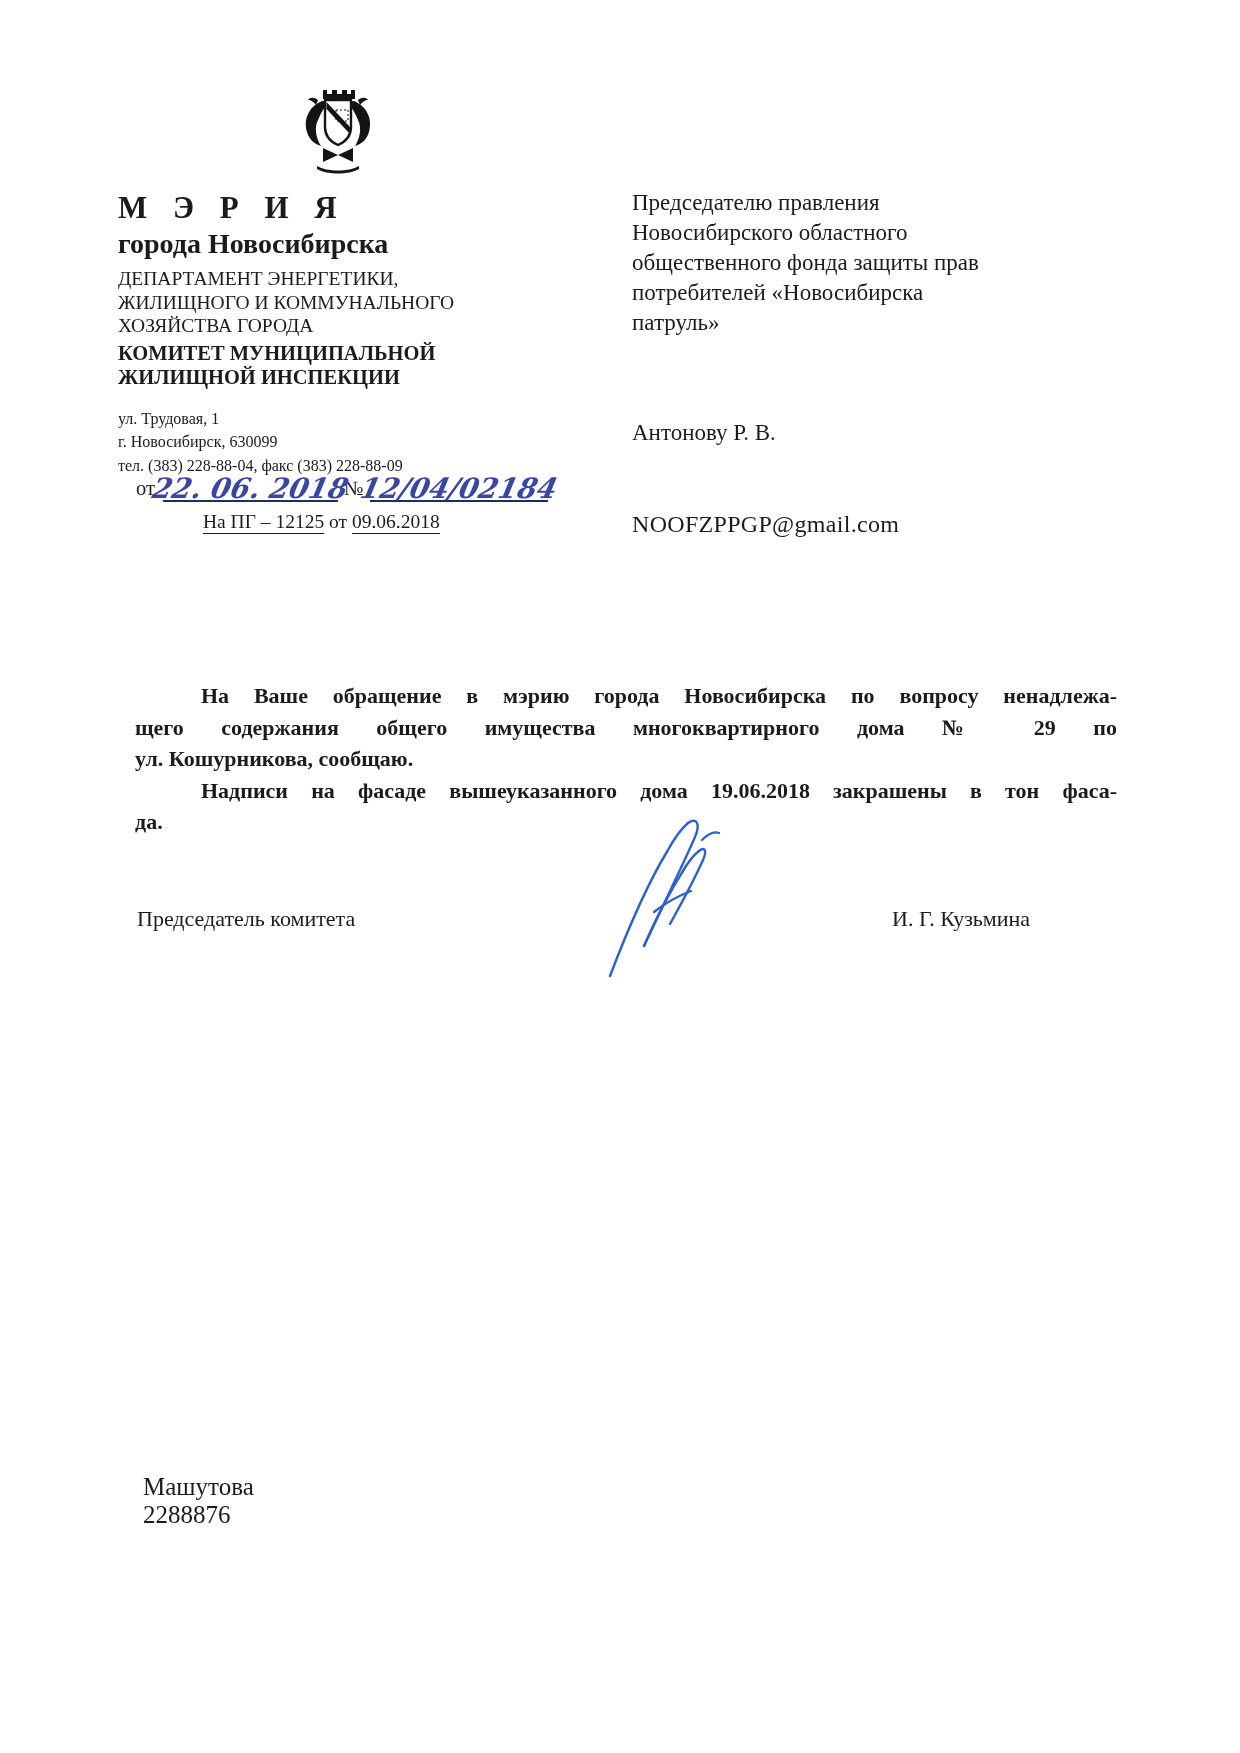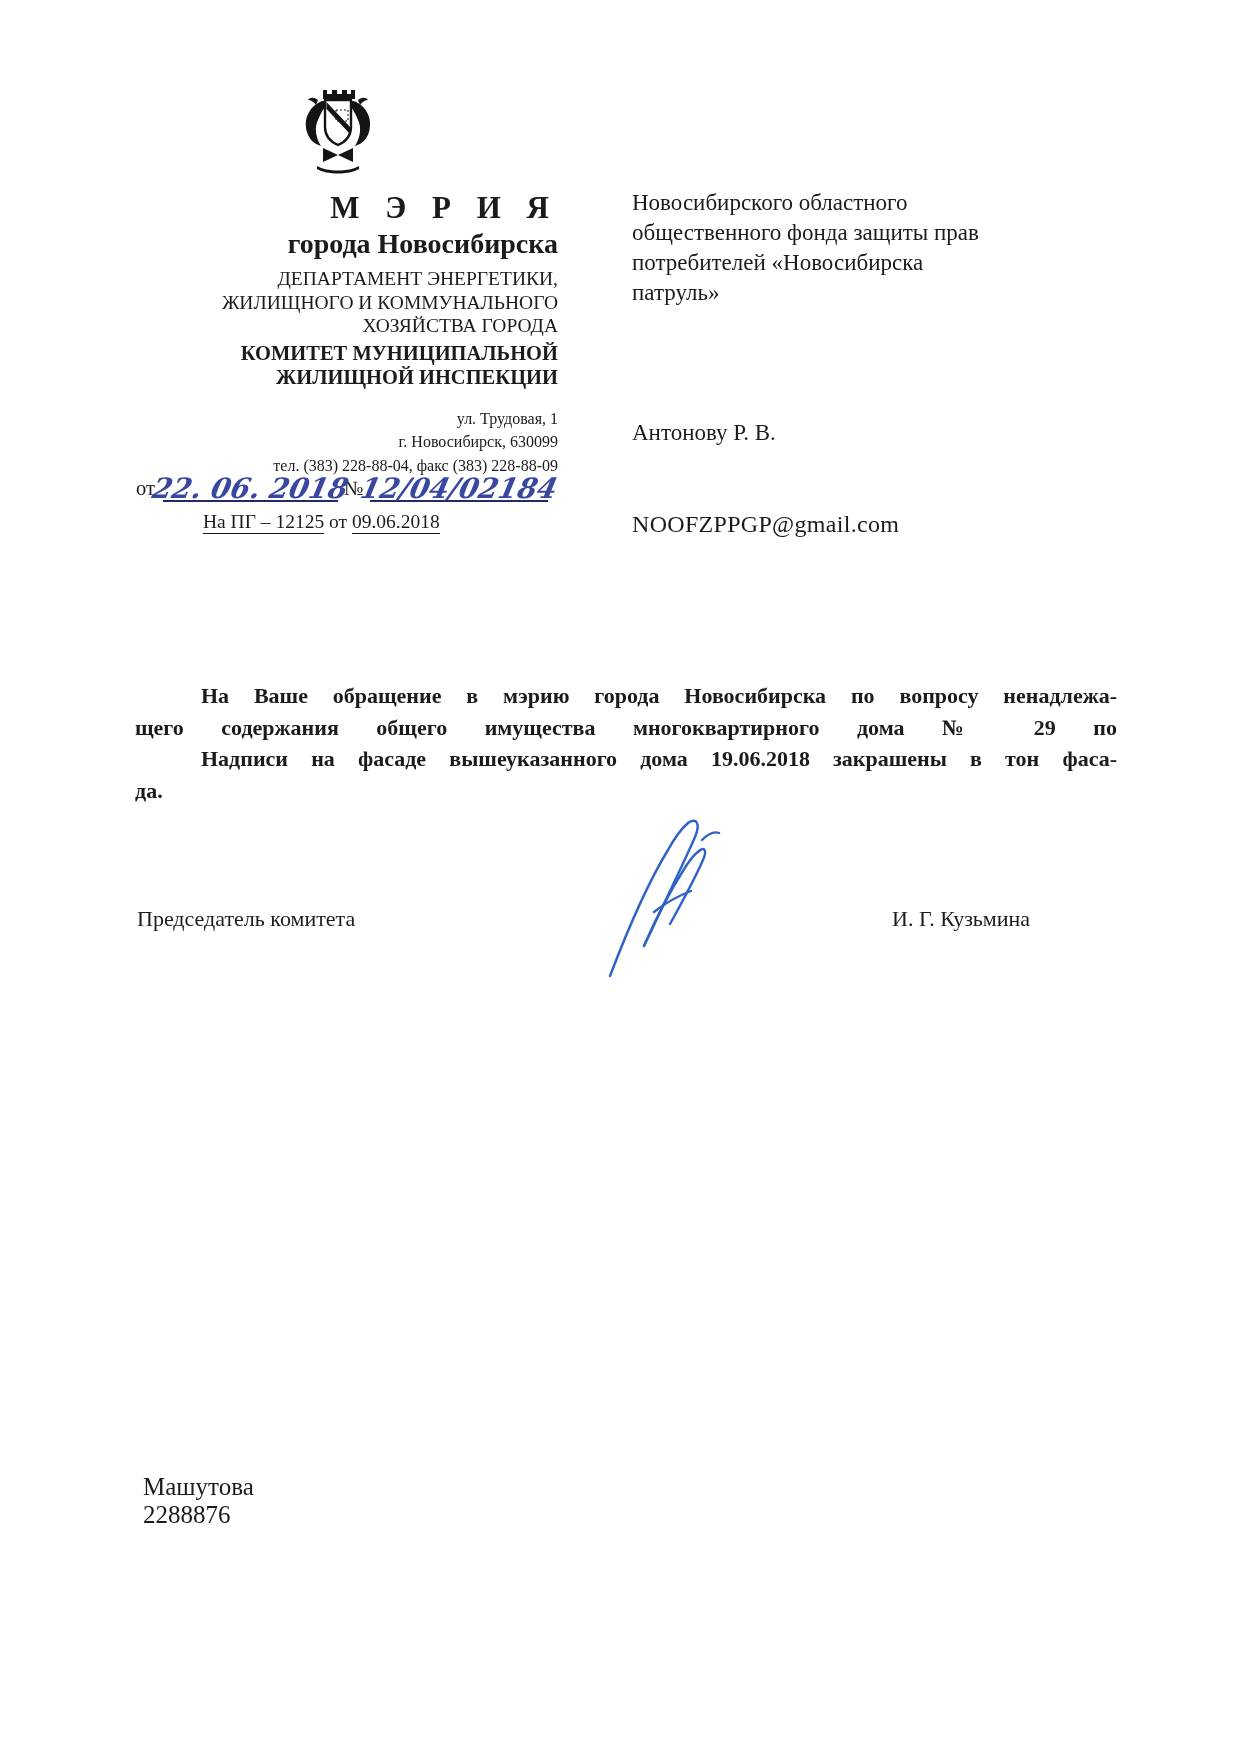--- a/index.html
+++ b/index.html
@@ -6,21 +6,21 @@
   .page{
     position:relative;
     width:1240px;height:1753px;
     margin:0 auto;
     background:#ffffff;
     font-family:"Liberation Serif", serif;
     color:#1b1b1b;
     overflow:hidden;
   }
   
-  .letterhead{position:absolute;left:118px;top:86px;width:440px;text-align:right;}
+  .letterhead{position:absolute;left:118px;top:86px;width:440px;text-align:left;}
   .coat{display:block;margin:0 auto;}
   .org1{font-size:31px;font-weight:bold;letter-spacing:9px;margin-top:12px;}
   .org2{font-size:28px;font-weight:bold;margin-top:2px;}
   .dept{font-size:19.5px;line-height:23.5px;margin-top:7px;}
   .committee{font-size:20.5px;line-height:24.5px;font-weight:bold;margin-top:3px;}
   .addr{font-size:16px;line-height:23.5px;margin-top:17px;}
   
   .refrow{
     position:absolute;left:136px;top:452px;width:430px;height:50px;
     font-size:20.5px;display:flex;align-items:flex-end;
@@ -118,31 +118,33 @@
     </span>
   </div>
 
   <div class="replyrow">
     <span class="u">На ПГ – 12125</span>
     <span>от</span>
     <span class="u">09.06.2018</span>
   </div>
 
   <div class="recipient">
+    <div>Председателю правления</div>
     <div>Новосибирского  областного</div>
     <div>общественного фонда защиты прав</div>
     <div>потребителей «Новосибирска</div>
     <div>патруль»</div>
   </div>
   <div class="addressee-name">Антонову Р. В.</div>
   <div class="email">NOOFZPPGP@gmail.com</div>
 
   <div class="body-text">
     <div class="bline ind jl">На Ваше обращение в мэрию города Новосибирска по вопросу ненадлежа-</div>
     <div class="bline jl">щего содержания общего имущества многоквартирного дома № 29 по</div>
+    <div class="bline">ул. Кошурникова, сообщаю.</div>
     <div class="bline ind jl">Надписи на фасаде вышеуказанного дома 19.06.2018 закрашены в тон фаса-</div>
     <div class="bline">да.</div>
   </div>
 
   <div class="sig-position">Председатель комитета</div>
 
   <svg class="sig-svg" width="132" height="172" viewBox="0 0 132 172">
     <g fill="none" stroke="#2e62c8" stroke-width="2.4" stroke-linecap="round">
       <path d="M14 168 C30 126 50 78 72 42 C78 31 85 21 92 15"></path>
       <path d="M92 15 C100 9 105 15 99 29 C90 50 72 87 58 117 C54 126 50 133 48 138"></path>

